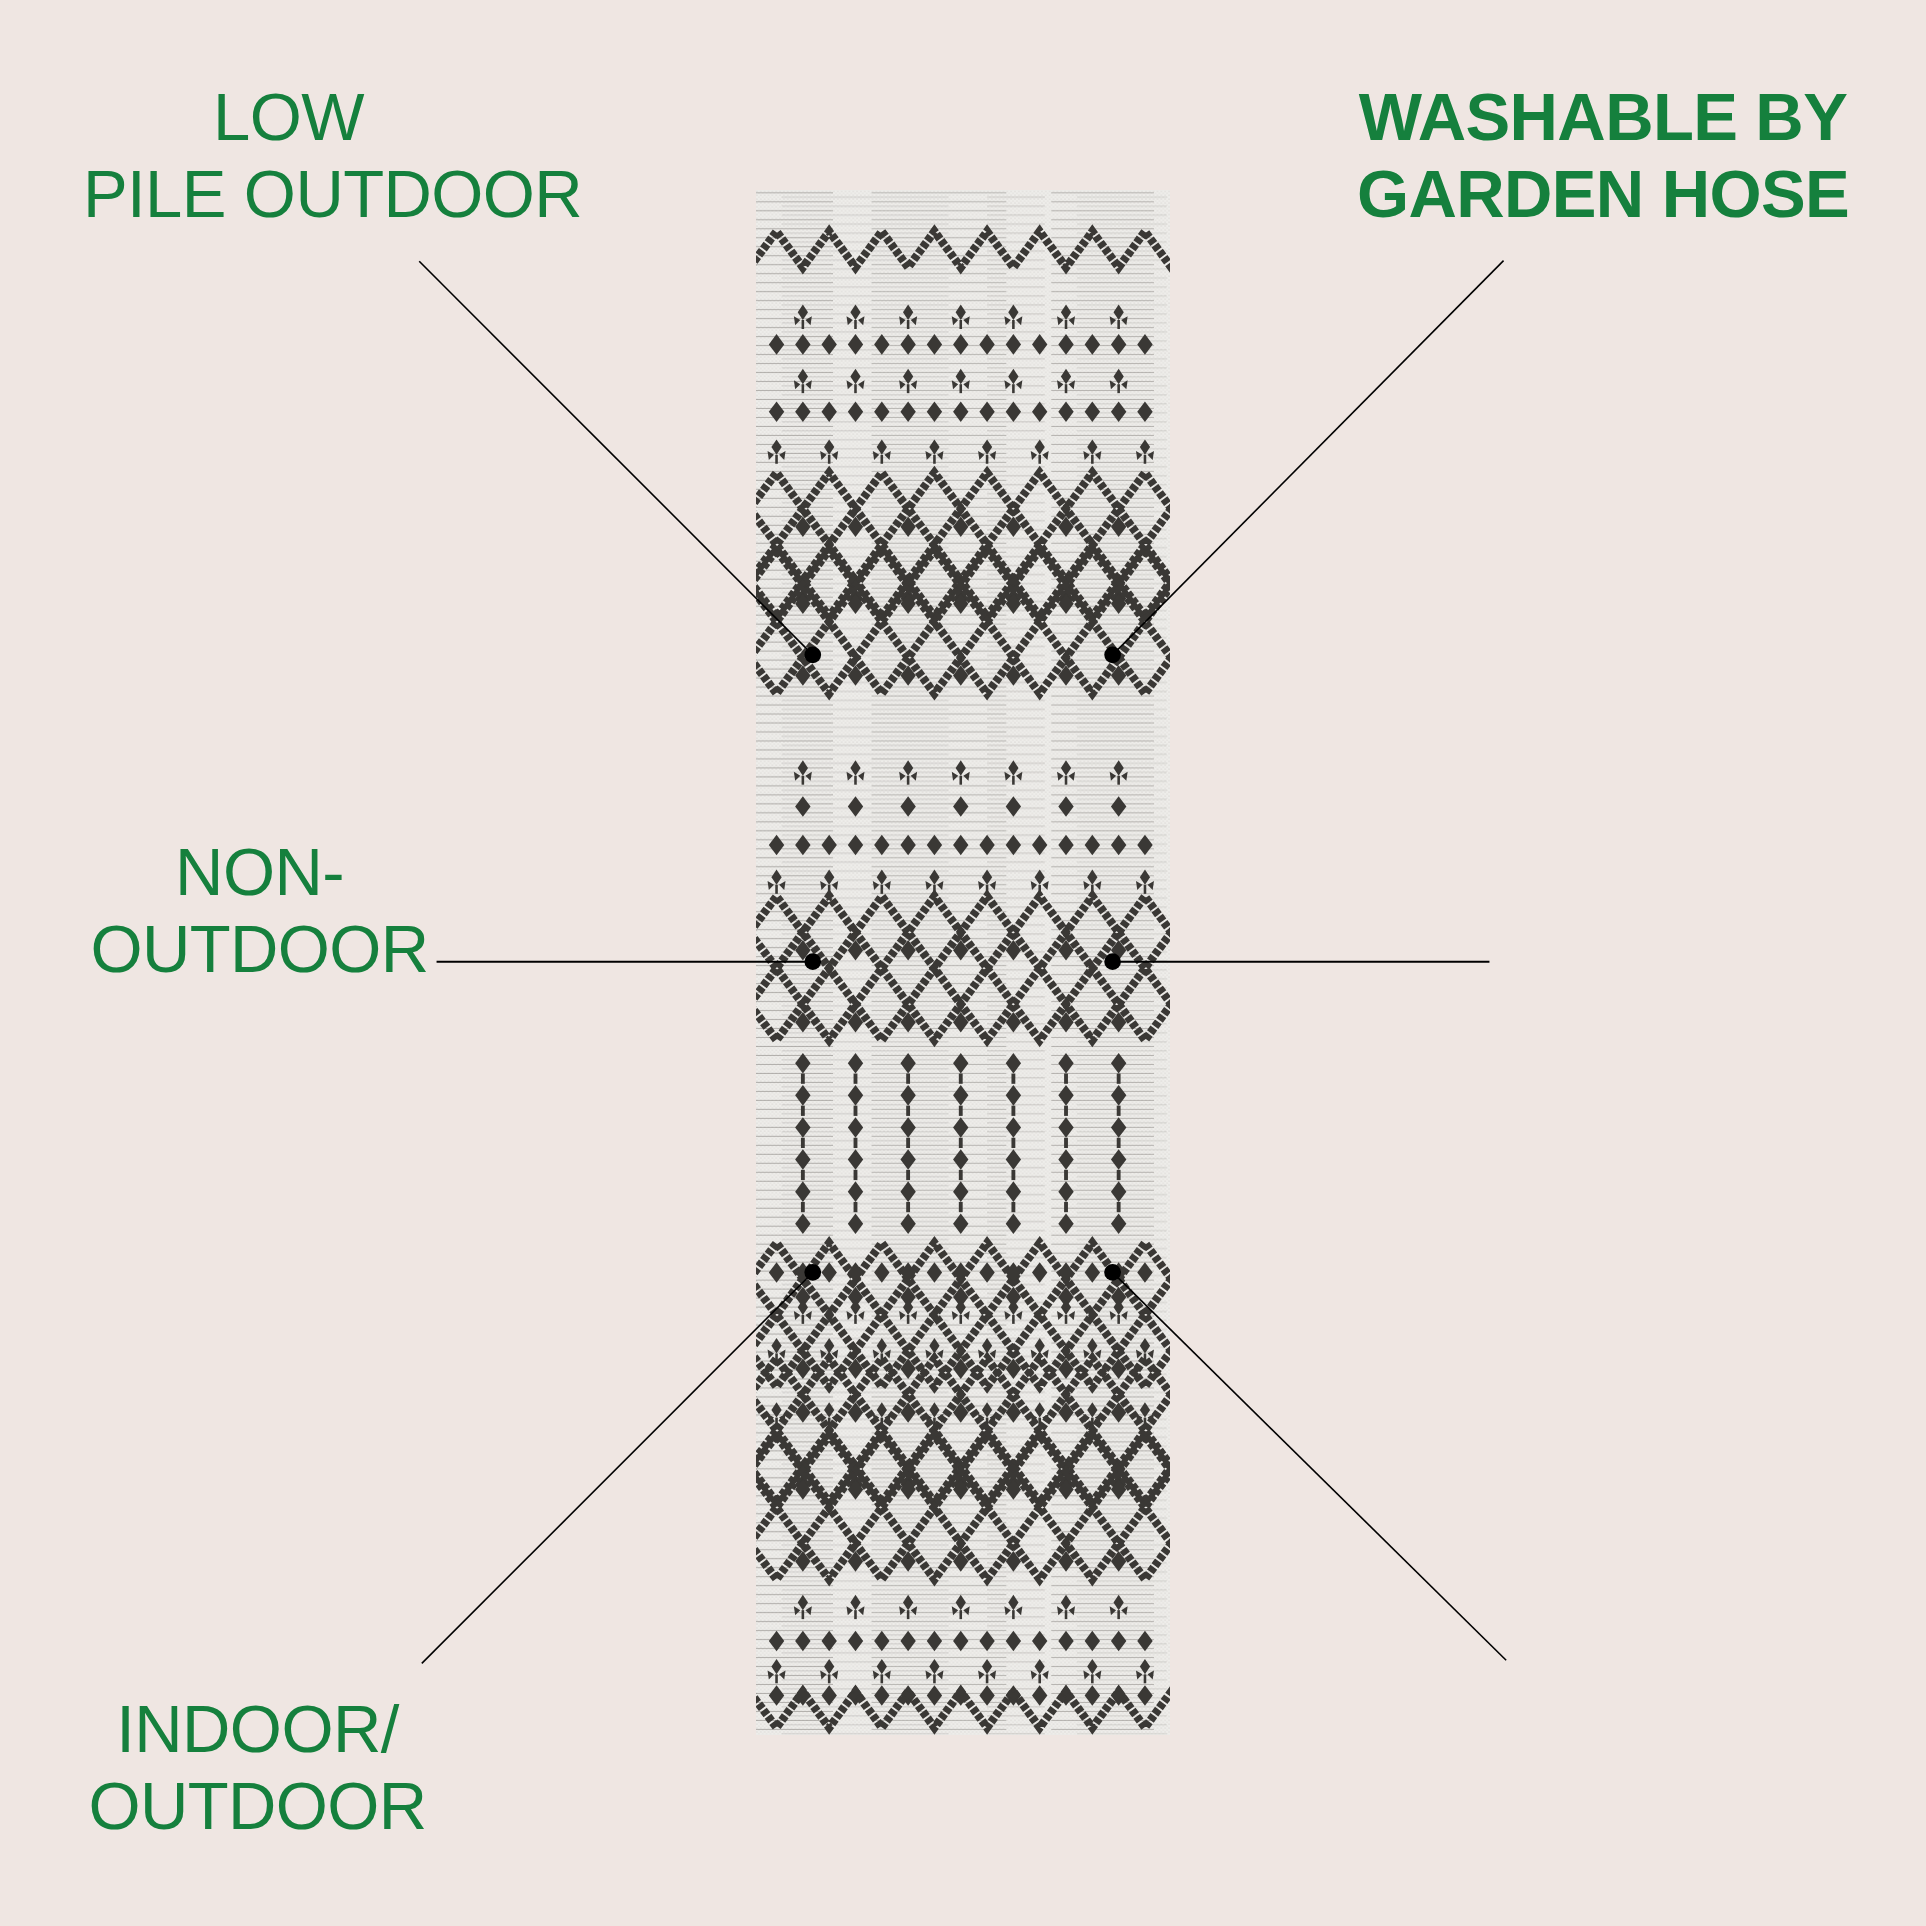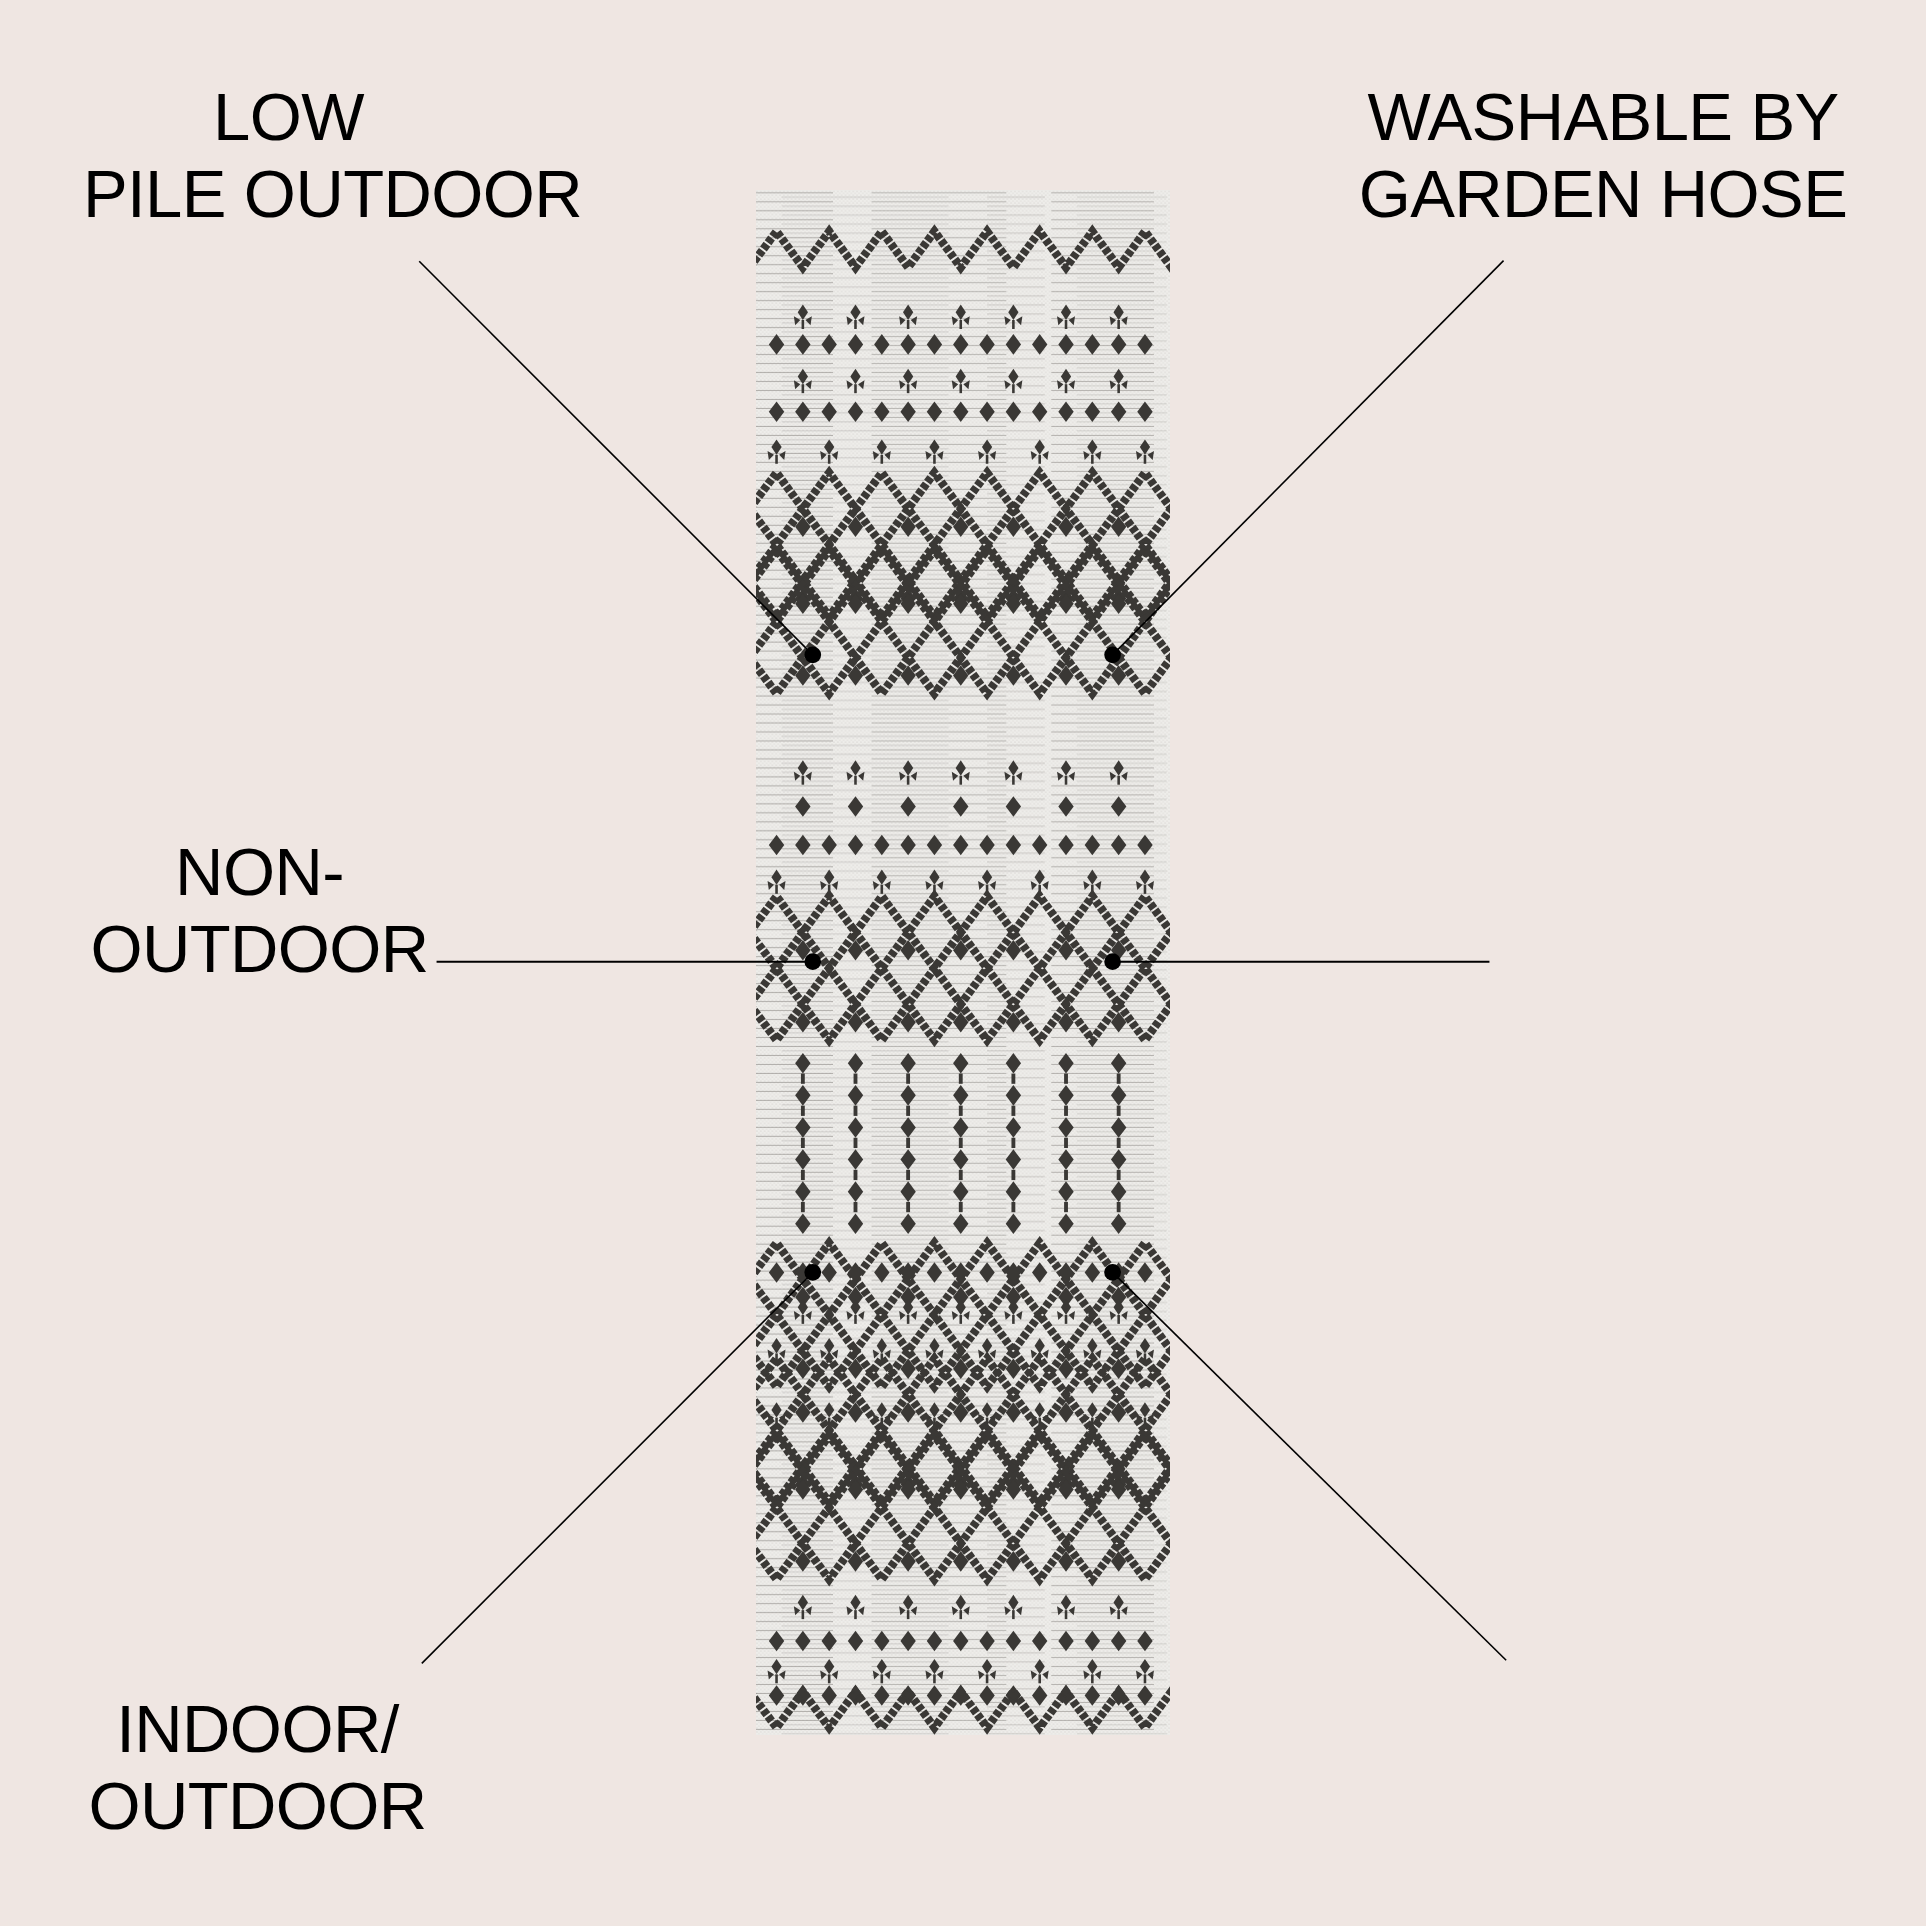--- a/index.html
+++ b/index.html
@@ -5,21 +5,21 @@
   html, body { margin: 0; padding: 0; }
   body {
     width: 1926px; height: 1926px; overflow: hidden;
     background: #efe6e2;
     position: relative;
     font-family: "Liberation Sans", sans-serif;
   }
   .canvas { position: absolute; left: 0; top: 0; width: 1926px; height: 1926px; }
   .label {
     position: absolute;
-    color: #000000;
+    color: #15803d;
     font-family: "Liberation Sans", sans-serif;
     font-size: 67px;
     line-height: 77px;
     text-align: center;
     white-space: nowrap;
     letter-spacing: -0.6px;
   }
   .label span { display: block; }
   .rug {
     position: absolute;
@@ -202,21 +202,21 @@
 
     <line x1="2346" y1="2586" x2="1733" y2="1982" stroke="#000" stroke-width="2.5"></line>
     <circle cx="1733" cy="1982" r="13" fill="#000"></circle>
   </svg>
 
   <div class="label" style="left:83px; top:78px; width:411px;">
     <span>LOW</span>
     <span>PILE OUTDOOR</span>
   </div>
 
-  <div class="label" style="left:1346px; top:78px; width:514px;">
+  <div class="label" style="left:1346px; top:78px; width:514px;font-weight:bold;">
     <span>WASHABLE BY</span>
     <span>GARDEN HOSE</span>
   </div>
 
   <div class="label" style="left:67px; top:833px; width:385px;">
     <span>NON-</span>
     <span>OUTDOOR</span>
   </div>
 
 

